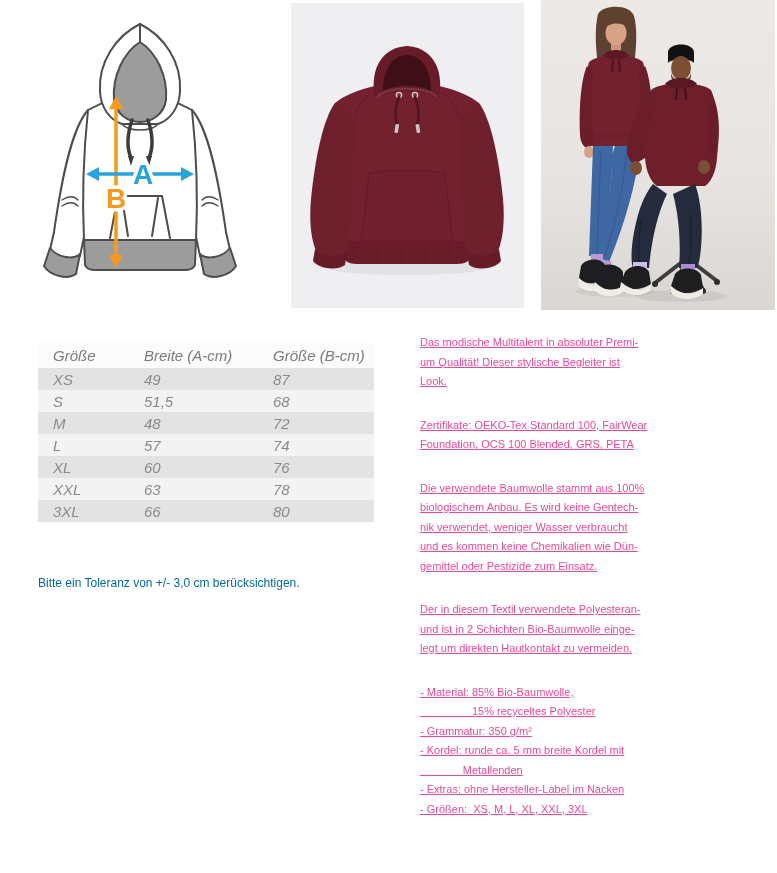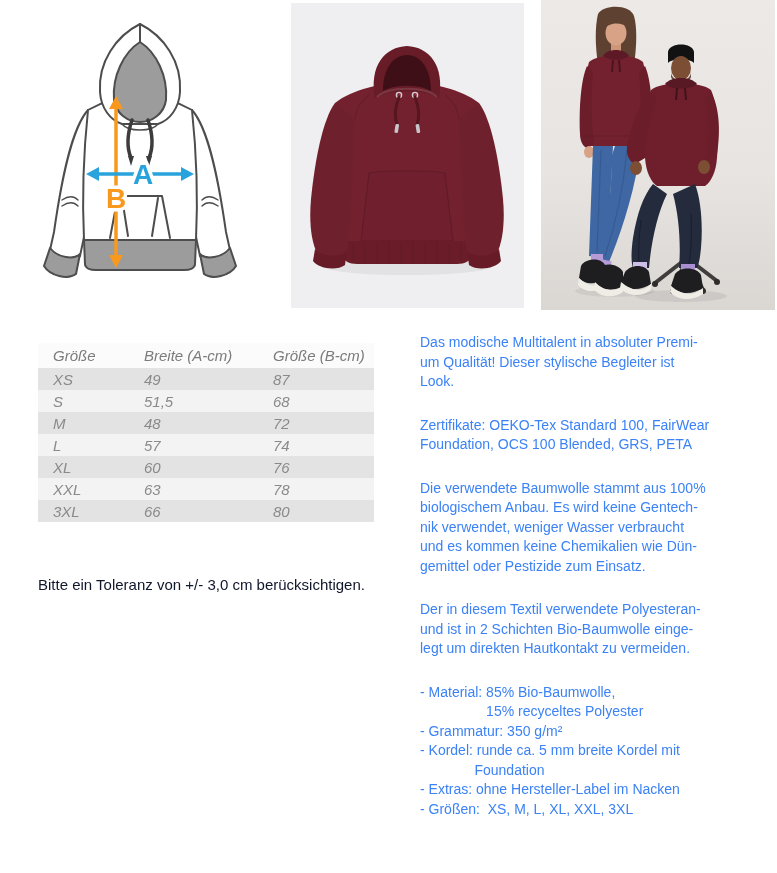--- a/index.html
+++ b/index.html
@@ -17,24 +17,24 @@
 
   .size-table { position:absolute; left:38px; top:343px; width:336px;
                 font-size:15px; color:#8a8a8a; }
   .thead, .tr { display:grid; grid-template-columns:106px 129px 101px; align-items:center;font-style:italic; }
   .thead { height:25px; color:#7b7b7b; background:#fbfbfb; }
   .tr    { height:22px; }
   .tr.dark  { background:#e3e3e3; }
   .tr.light { background:#f3f3f3; }
   .th:first-child, .td:first-child { padding-left:15px; }
 
-  .tolerance { position:absolute; left:38px; top:576px; font-size:15px; color:#0f172a; }
+  .tolerance { position:absolute; left:38px; top:576px; font-size:12px; color:#0369a1; }
 
   .description { position:absolute; left:420px; top:333px; width:357px;
-                 font-size:14px; line-height:19.5px; color:#3b82f6; }
+                 font-size:11px; line-height:19.5px; color:#ec4899;text-decoration:underline; }
   .para + .para { margin-top:24px; }
   .line { white-space:pre; }
 </style>
 </head>
 <body>
 
 <div class="page">
 
   <figure class="panel p1">
     <svg viewBox="0 0 240 300">
@@ -254,19 +254,19 @@
       <div class="para">
         <div class="line">Der in diesem Textil verwendete Polyesteran-</div>
         <div class="line">und ist in 2 Schichten Bio-Baumwolle einge-</div>
         <div class="line">legt um direkten Hautkontakt zu vermeiden.</div>
       </div>
       <div class="para">
         <div class="line">- Material: 85% Bio-Baumwolle,</div>
         <div class="line">                 15% recyceltes Polyester</div>
         <div class="line">- Grammatur: 350 g/m²</div>
         <div class="line">- Kordel: runde ca. 5 mm breite Kordel mit</div>
-        <div class="line">              Foundation</div>
+        <div class="line">              Metallenden</div>
         <div class="line">- Extras: ohne Hersteller-Label im Nacken</div>
         <div class="line">- Größen:  XS, M, L, XL, XXL, 3XL</div>
       </div>
     </div>
 
 </div>
 
 </body></html>

